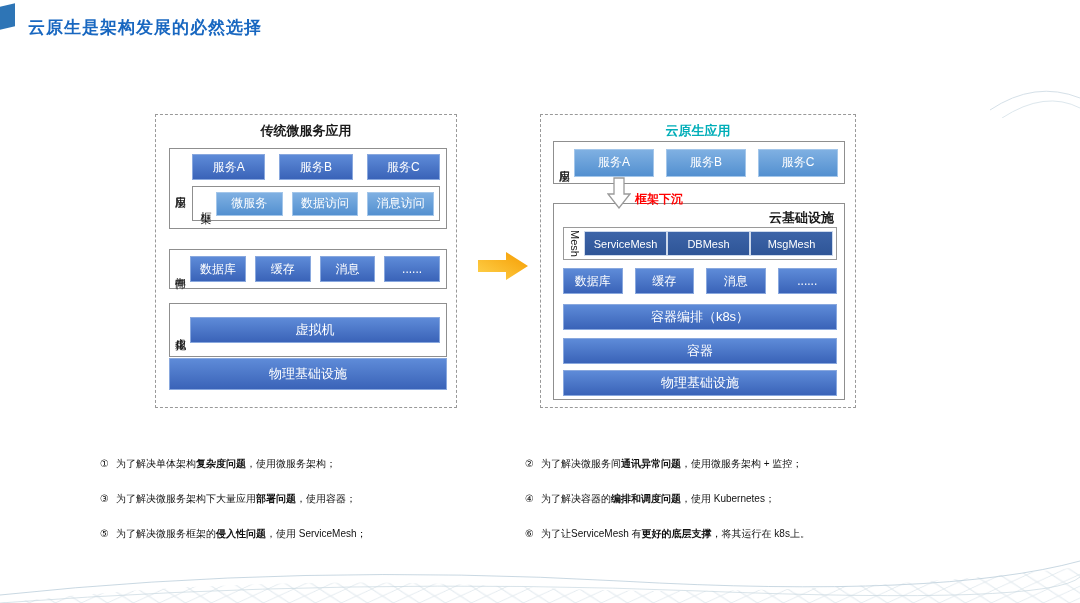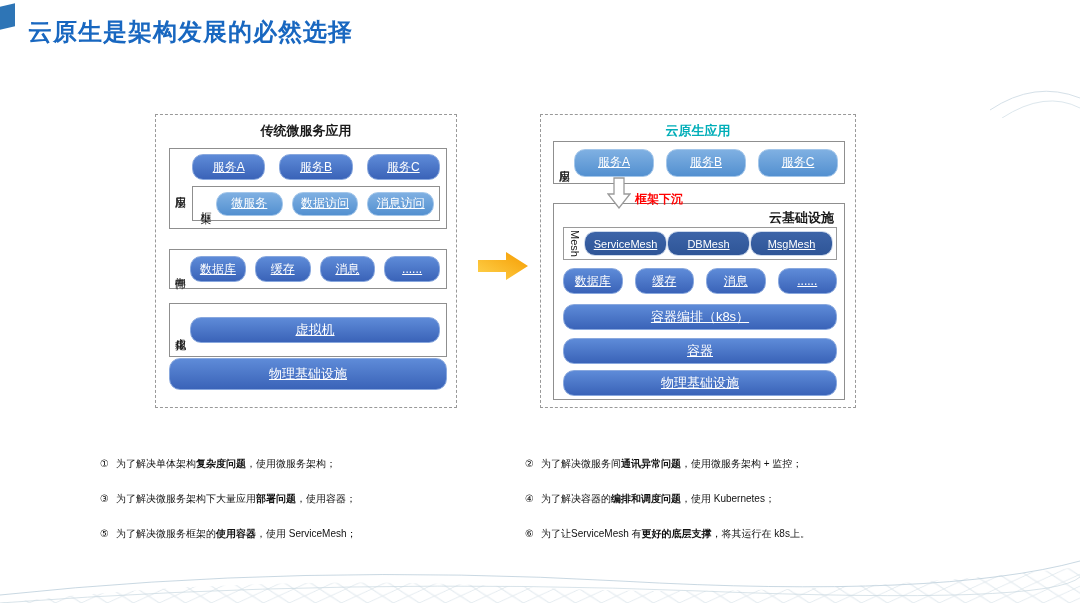--- a/index.html
+++ b/index.html
@@ -3,40 +3,40 @@
 <meta charset="utf-8">
 <style>
   * { margin:0; padding:0; box-sizing:border-box; }
   html,body { background:#ffffff; }
   body { font-family:"Liberation Sans","DejaVu Sans",sans-serif; }
   .slide { position:relative; width:1080px; height:603px; background:#ffffff; overflow:hidden; }
 
   .corner-mark { position:absolute; left:0; top:5px; width:15px; height:23px;
     background:#2e75b6; transform:skewY(-14deg); }
 
-  .title { position:absolute; left:28px; top:16px; font-size:24px; font-weight:bold;
+  .title { position:absolute; left:28px; top:16px; font-size:17px; font-weight:bold;
     color:#1867c0; letter-spacing:1px; }
 
   .panel { position:absolute; top:114px; height:294px; border:1px dashed #999; background:#fff; }
   .panel-left { left:155px; width:302px; }
   .panel-right { left:540px; width:316px; }
   .panel-title { position:absolute; top:7px; left:0; right:0; text-align:center;
     font-weight:bold; font-size:13px; color:#1a1a1a; }
   .panel-title.teal { color:#00aeb8; }
 
   .bx { border:1px solid #8f8f8f; background:#fff; }
 
   .vlabel { display:flex; align-items:center; justify-content:center;
     font-size:11px; color:#1a1a1a; flex:0 0 auto; }
   .vlabel span { writing-mode:vertical-lr; text-orientation:upright; letter-spacing:1px; line-height:1; }
   .vlabel.latin span { text-orientation:mixed; letter-spacing:0; }
 
   .btn { display:flex; align-items:center; justify-content:center; color:#fff; font-size:12px;
     background:linear-gradient(180deg,#5e8bd8,#3a63b8); border:1px solid #89a8de;
-    border-radius:11px; white-space:nowrap; overflow:hidden;text-decoration:underline; }
+    border-radius:0; white-space:nowrap; overflow:hidden; }
   .btn.lightblue { background:linear-gradient(180deg,#7fb0e2,#5390d0); border-color:#a3c6ea; }
   .btn.navy { background:linear-gradient(180deg,#3c64a8,#2f5597); border-color:#cdd9ec; }
   .btn.bar { font-size:13px; }
 
   
   .app-box { position:absolute; left:13px; top:33px; width:278px; height:81px; display:flex; }
   .app-box .vlabel { width:20px; }
   .app-content { flex:1; padding:5px 6px 4px 2px; }
   .services-row { display:flex; gap:14px; height:26px; }
   .services-row .btn { flex:1; }
@@ -218,21 +218,21 @@
     <div class="note">
       <span class="num">②</span><span>为了解决微服务间</span><b>通讯异常问题</b><span>，使用微服务架构 + 监控；</span>
     </div>
     <div class="note">
       <span class="num">③</span><span>为了解决微服务架构下大量应用</span><b>部署问题</b><span>，使用容器；</span>
     </div>
     <div class="note">
       <span class="num">④</span><span>为了解决容器的</span><b>编排和调度问题</b><span>，使用 Kubernetes；</span>
     </div>
     <div class="note">
-      <span class="num">⑤</span><span>为了解决微服务框架的</span><b>使用容器</b><span>，使用 ServiceMesh；</span>
+      <span class="num">⑤</span><span>为了解决微服务框架的</span><b>侵入性问题</b><span>，使用 ServiceMesh；</span>
     </div>
     <div class="note">
       <span class="num">⑥</span><span>为了让ServiceMesh 有</span><b>更好的底层支撑</b><span>，将其运行在 k8s上。</span>
     </div>
   </div>
 
   <svg class="deco-bottom" width="1080" height="70" viewBox="0 0 1080 70">
     <defs>
       <pattern id="meshPat" width="26" height="14" patternUnits="userSpaceOnUse" patternTransform="skewX(-18)">
         <path d="M0 0 L26 14 M26 0 L0 14" stroke="#ccd9e2" stroke-width="0.8" fill="none"></path>

